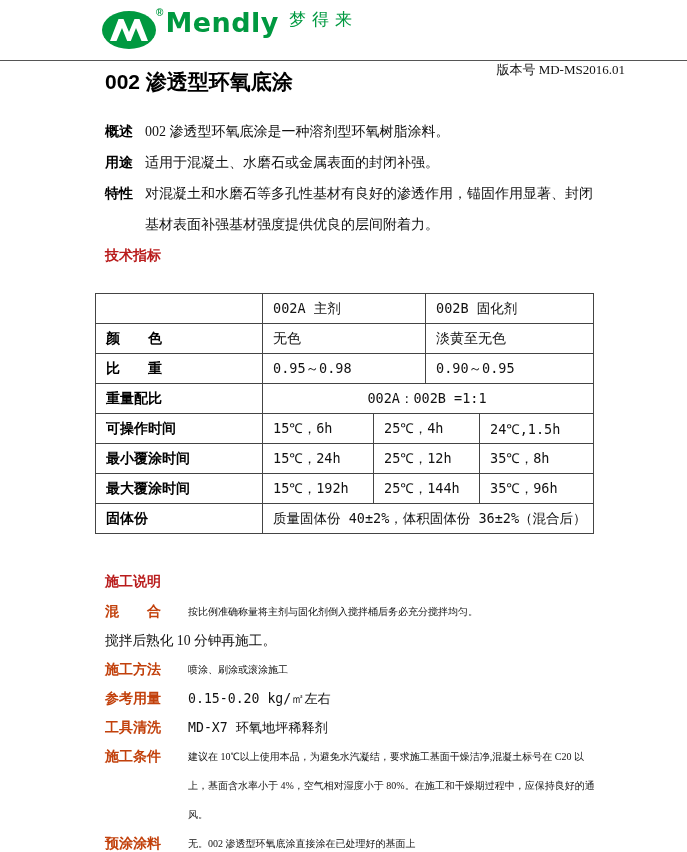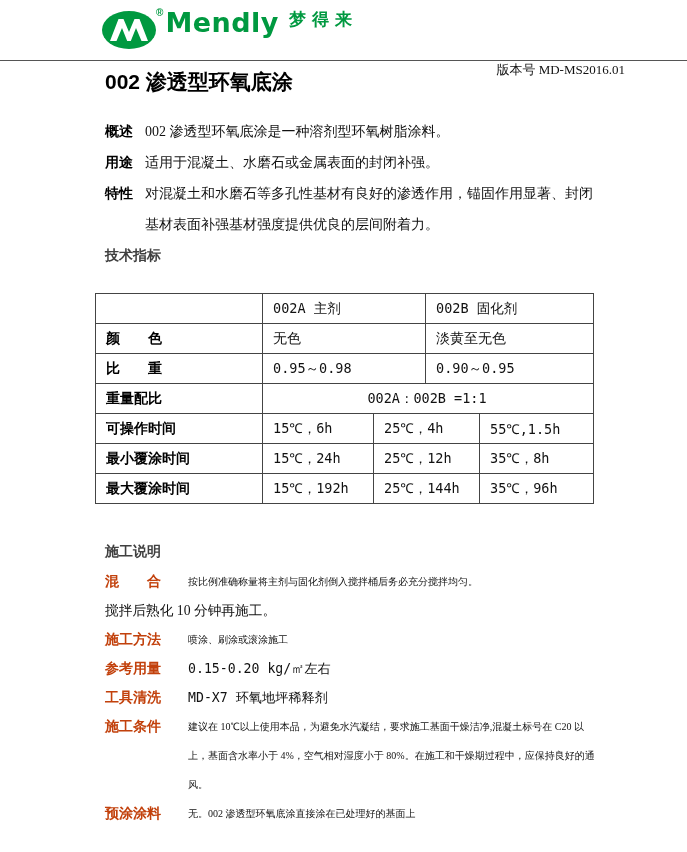--- a/index.html
+++ b/index.html
@@ -18,42 +18,42 @@
   .hdr { position: relative; height: 61px; border-bottom: 1px solid #555; }
   .logo { position: absolute; left: 101px; top: 8px; display: flex; align-items: flex-start; }
   .logo-mark { width: 58px; height: 42px; display: block; }
   .reg { color: #009940; font-size: 10px; font-weight: bold; margin: -1px 2px 0 -3px; font-family: "Liberation Sans", sans-serif; }
   .brand { display: flex; flex-direction: row; margin-top: 2px; }
   .brand-en {
     font-family: "DejaVu Sans", sans-serif; font-weight: bold;
     color: #009940; font-size: 27px; line-height: 25px; letter-spacing: 0.5px;
   }
   .brand-cn {
-    font-family: "Liberation Sans", sans-serif; font-weight: bold;
+    font-family: "Liberation Sans", sans-serif; font-weight: normal;
     color: #009940; font-size: 17px; line-height: 19px;
     letter-spacing: 6px; text-align: center; padding-left: 10px;
   }
   .version { position: absolute; right: 62px; top: 28px; font-size: 13px; color: #111; margin-top: 33px; }
 
   
   .content { padding: 0 92px 0 105px; }
   .doc-title {
     font-family: "Liberation Sans", sans-serif;
     font-size: 21px; font-weight: bold;
     margin: 7px 0 20px 0; line-height: 28px; color: #000;
   }
   .para { display: flex; line-height: 31px; }
   .plabel {
     font-family: "Liberation Sans", sans-serif; font-weight: bold;
     width: 40px; flex-shrink: 0; color: #000;
   }
   .ptext { flex: 1; }
   .sec-title {
     font-family: "Liberation Sans", sans-serif; font-weight: bold;
-    line-height: 31px; color: #404040;
+    line-height: 31px; color: #b91c1c;
   }
 
   
   table.spec {
     border-collapse: collapse; table-layout: fixed;
     width: 498px; margin: 22px 0 0 -10px;
   }
   .spec td {
     border: 1px solid #444; height: 30px;
     padding: 0 2px 0 10px; font-size: 14px;
@@ -138,34 +138,38 @@
           <td class="val" colspan="2">0.90～0.95</td>
         </tr>
         <tr>
           <td class="lbl">重量配比</td>
           <td class="val center" colspan="4">002A：002B =1:1</td>
         </tr>
         <tr>
           <td class="lbl">可操作时间</td>
           <td class="val">15℃，6h</td>
           <td class="val" colspan="2">25℃，4h</td>
-          <td class="val">55℃,1.5h</td>
+          <td class="val">24℃,1.5h</td>
         </tr>
         <tr>
           <td class="lbl">最小覆涂时间</td>
           <td class="val">15℃，24h</td>
           <td class="val" colspan="2">25℃，12h</td>
           <td class="val">35℃，8h</td>
         </tr>
         <tr>
           <td class="lbl">最大覆涂时间</td>
           <td class="val">15℃，192h</td>
           <td class="val" colspan="2">25℃，144h</td>
           <td class="val">35℃，96h</td>
         </tr>
+        <tr>
+          <td class="lbl">固体份</td>
+          <td class="val" colspan="4">质量固体份 40±2%，体积固体份 36±2%（混合后）</td>
+        </tr>
       </tbody>
     </table>
 
     <div class="sec-title construction-title">施工说明</div>
 
     <div class="item">
       <span class="ilabel">混　　合</span>
       <span class="itext">按比例准确称量将主剂与固化剂倒入搅拌桶后务必充分搅拌均匀。</span>
     </div>
     <div class="note">搅拌后熟化 10 分钟再施工。</div>

